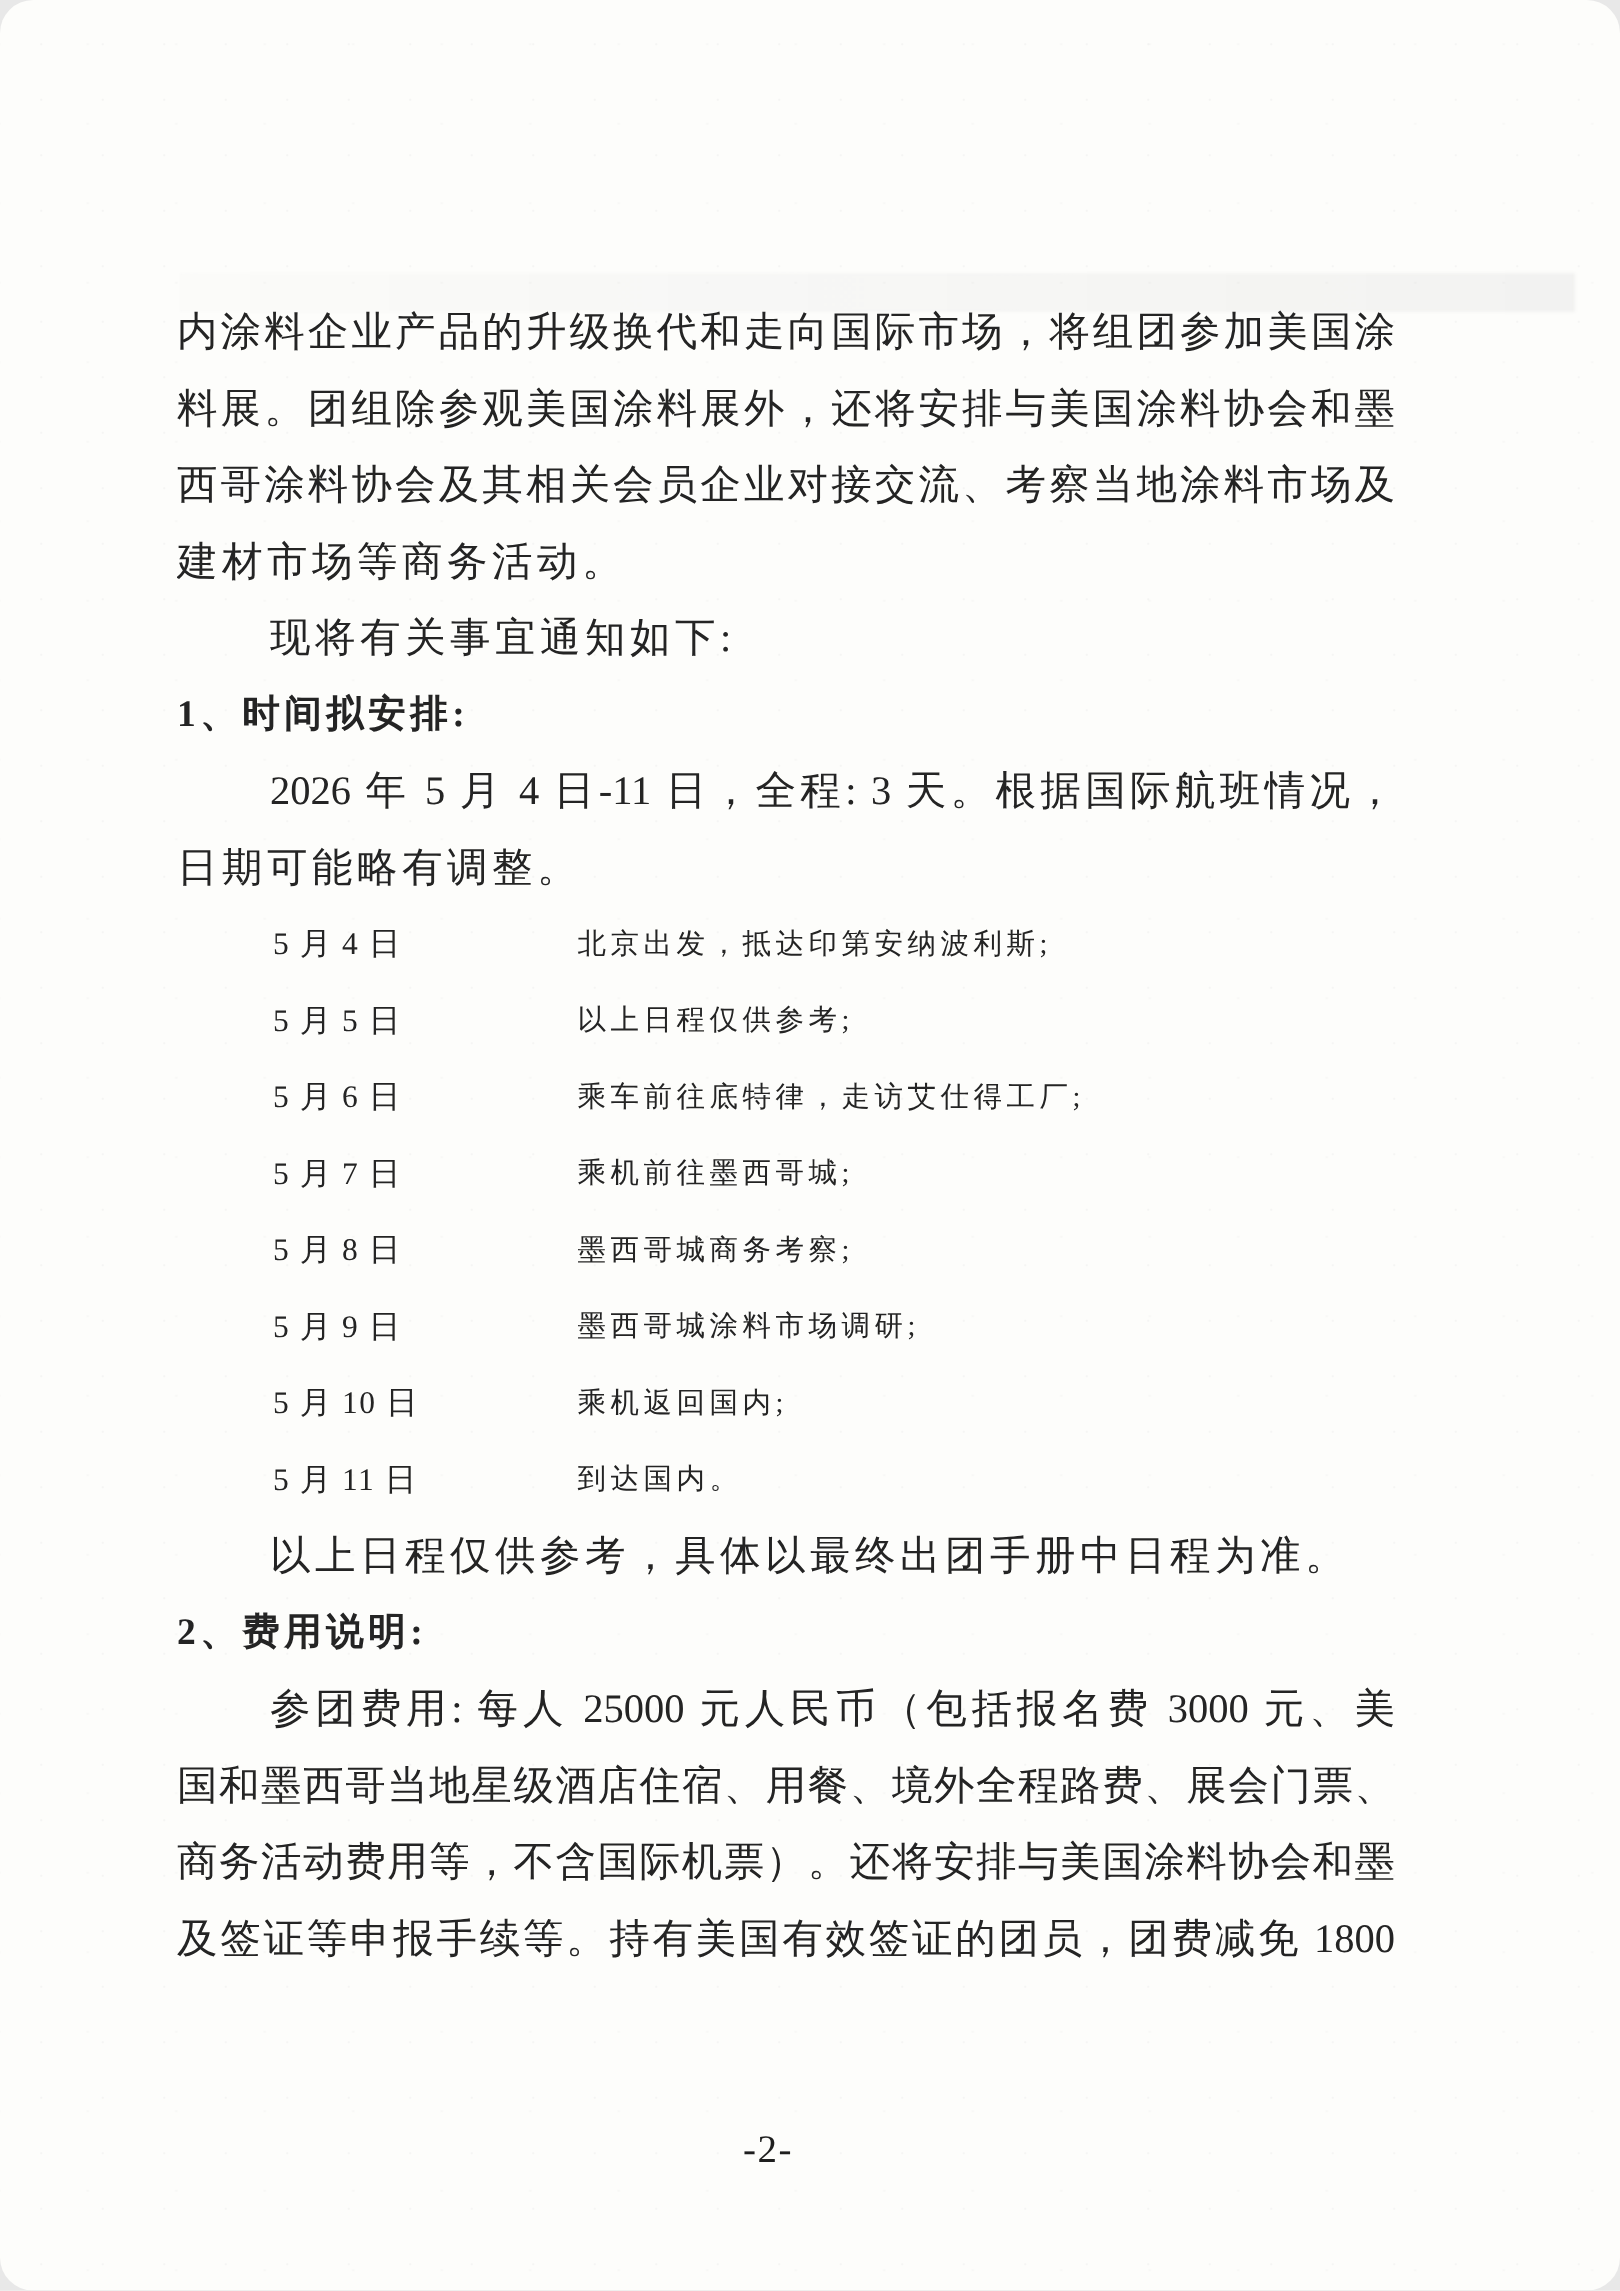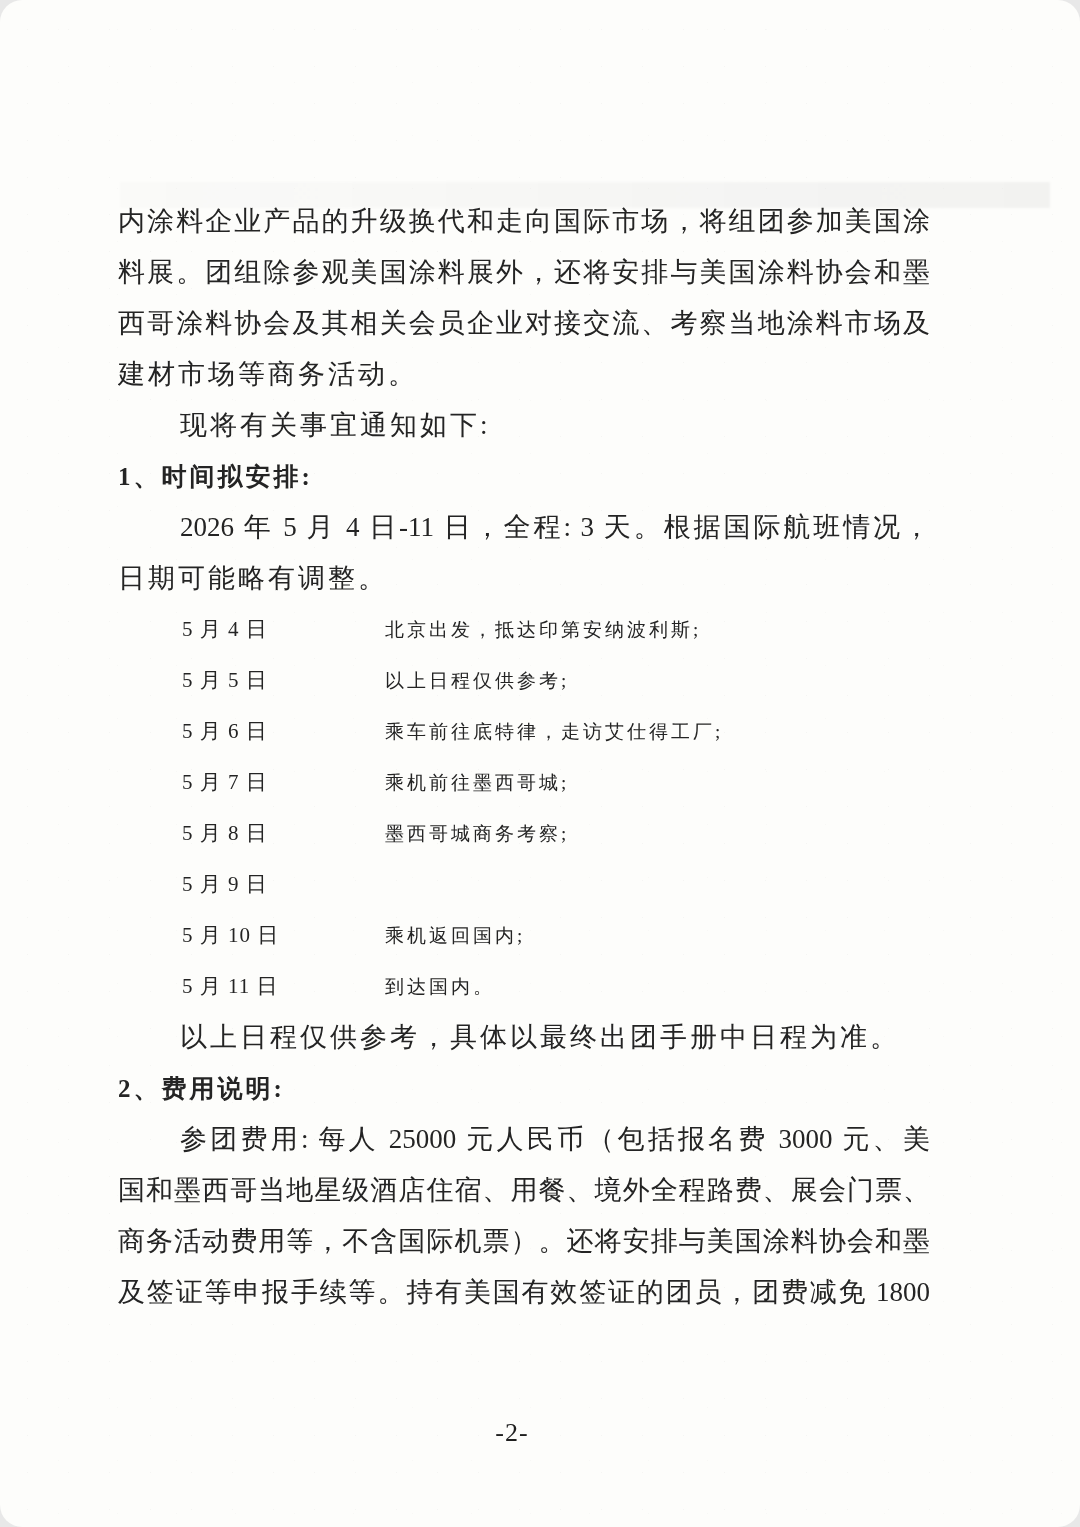--- a/index.html
+++ b/index.html
@@ -81,20 +81,21 @@
     <div class="it-row">
       <span class="it-date">5 月 7 日</span>
       <span class="it-act">乘机前往墨西哥城;</span>
     </div>
     <div class="it-row">
       <span class="it-date">5 月 8 日</span>
       <span class="it-act">墨西哥城商务考察;</span>
     </div>
     <div class="it-row">
       <span class="it-date">5 月 9 日</span>
+      <span class="it-act">墨西哥城涂料市场调研;</span>
     </div>
     <div class="it-row">
       <span class="it-date">5 月 10 日</span>
       <span class="it-act">乘机返回国内;</span>
     </div>
     <div class="it-row">
       <span class="it-date">5 月 11 日</span>
       <span class="it-act">到达国内。</span>
     </div>
 

